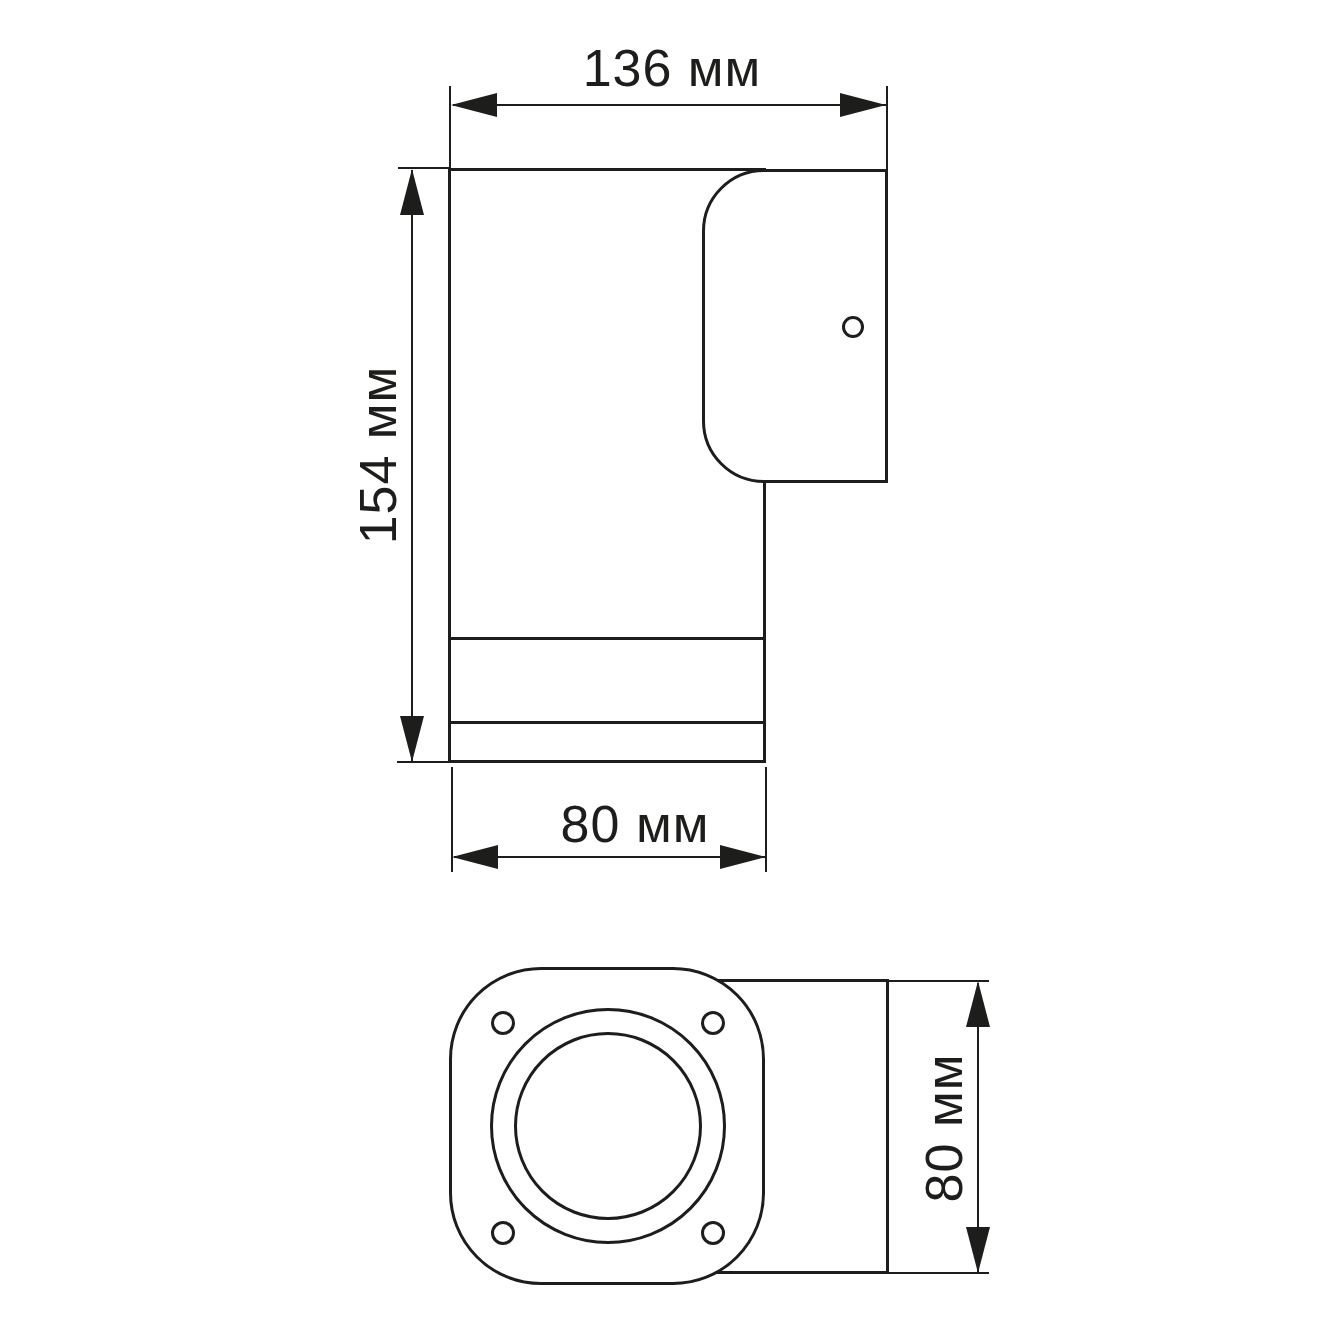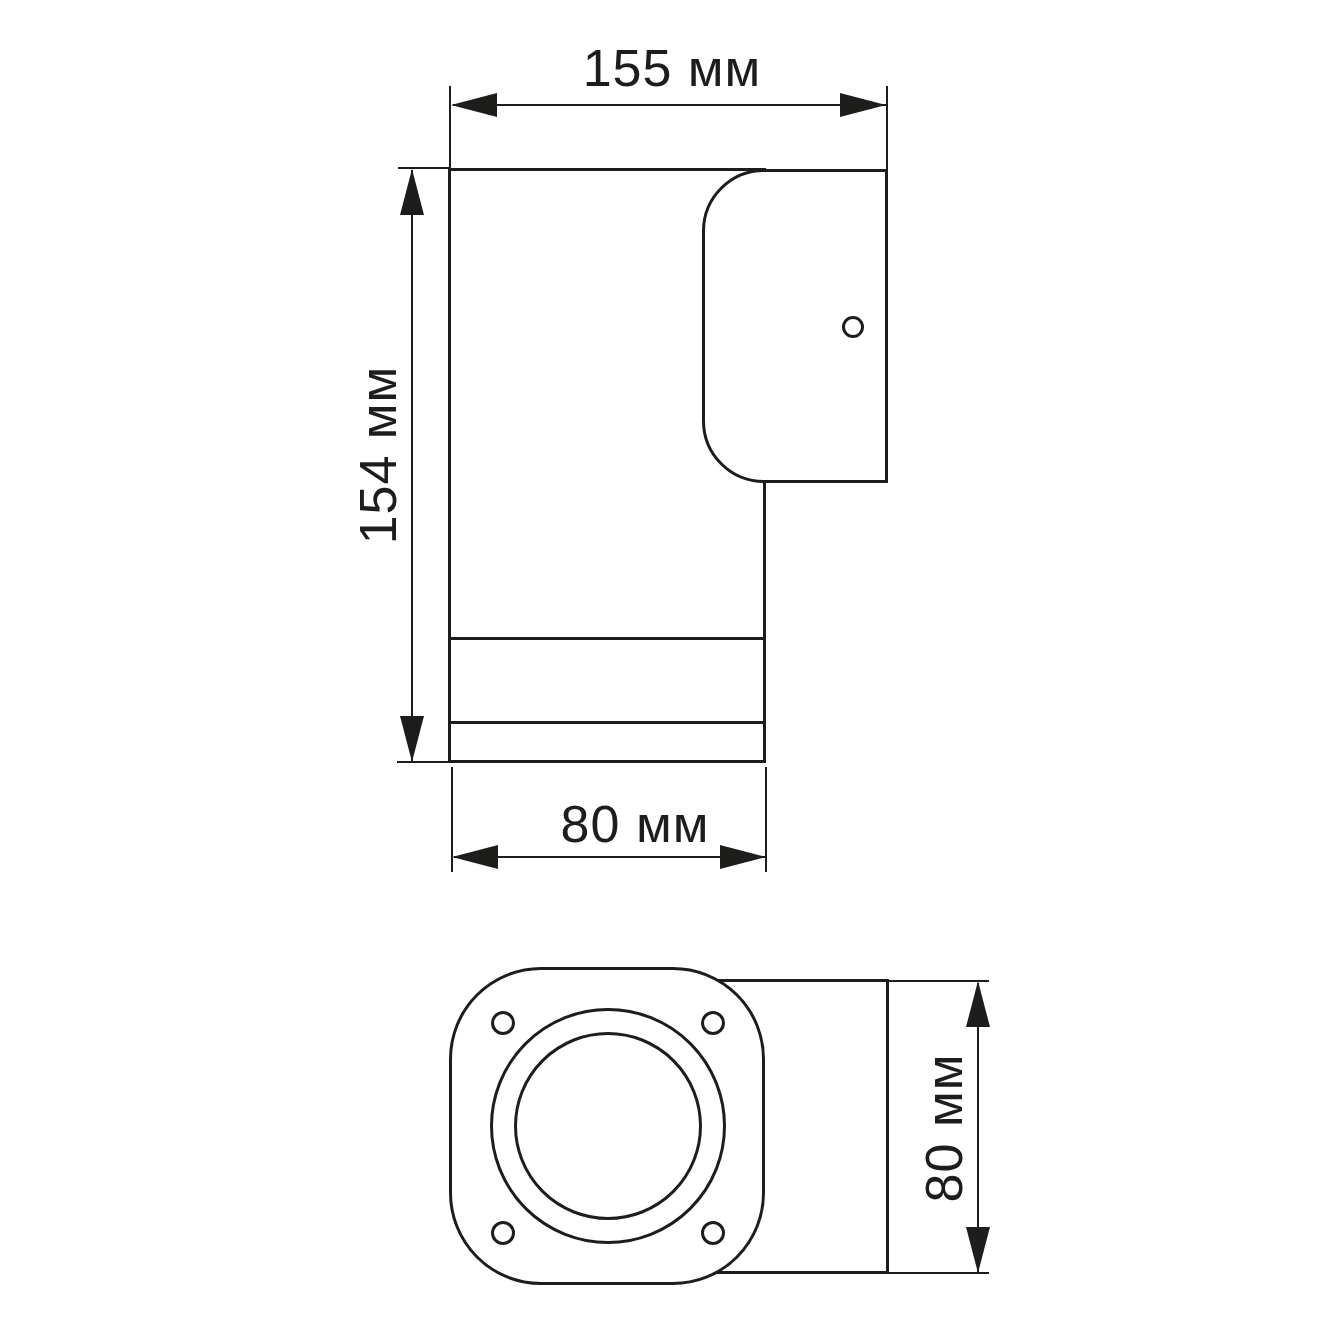--- a/index.html
+++ b/index.html
@@ -43,21 +43,21 @@
 
     <div class="outline circle" style="left:842px;top:316px;width:22px;height:22px;"></div>
   </div>
 
   <div>
     <div class="dim" style="left:449px;top:86px;width:2px;height:84px;"></div>
     <div class="dim" style="left:886px;top:86px;width:2px;height:84px;"></div>
     <div class="dim" style="left:453px;top:104px;width:433px;height:2px;"></div>
     <div class="arr arr-left" style="left:451px;top:93px;"></div>
     <div class="arr arr-right" style="left:840px;top:93px;"></div>
-    <div class="dim-label" style="left:454px;top:42px;width:436px;">155 мм</div>
+    <div class="dim-label" style="left:454px;top:42px;width:436px;">136 мм</div>
   </div>
 
   <div>
     <div class="dim" style="left:398px;top:167px;width:53px;height:2px;"></div>
     <div class="dim" style="left:397px;top:761px;width:57px;height:2px;"></div>
     <div class="dim" style="left:411px;top:170px;width:2px;height:592px;"></div>
     <div class="arr arr-up" style="left:400px;top:169px;"></div>
     <div class="arr arr-down" style="left:400px;top:716px;"></div>
     <div class="dim-label rot" style="left:218px;top:429px;width:320px;">154 мм</div>
   </div>

